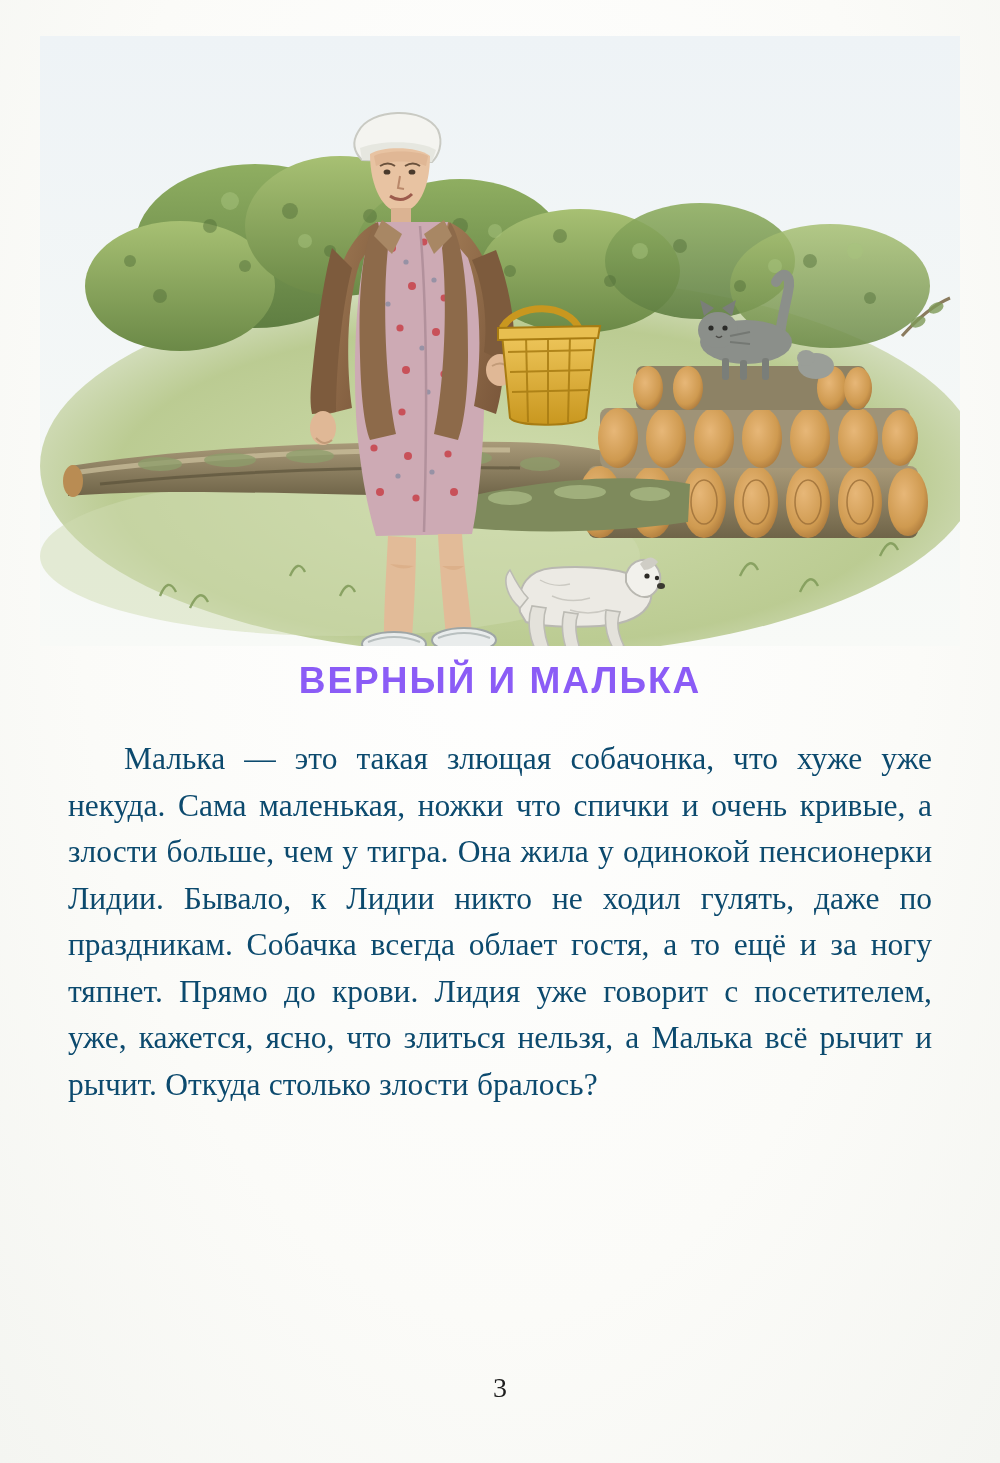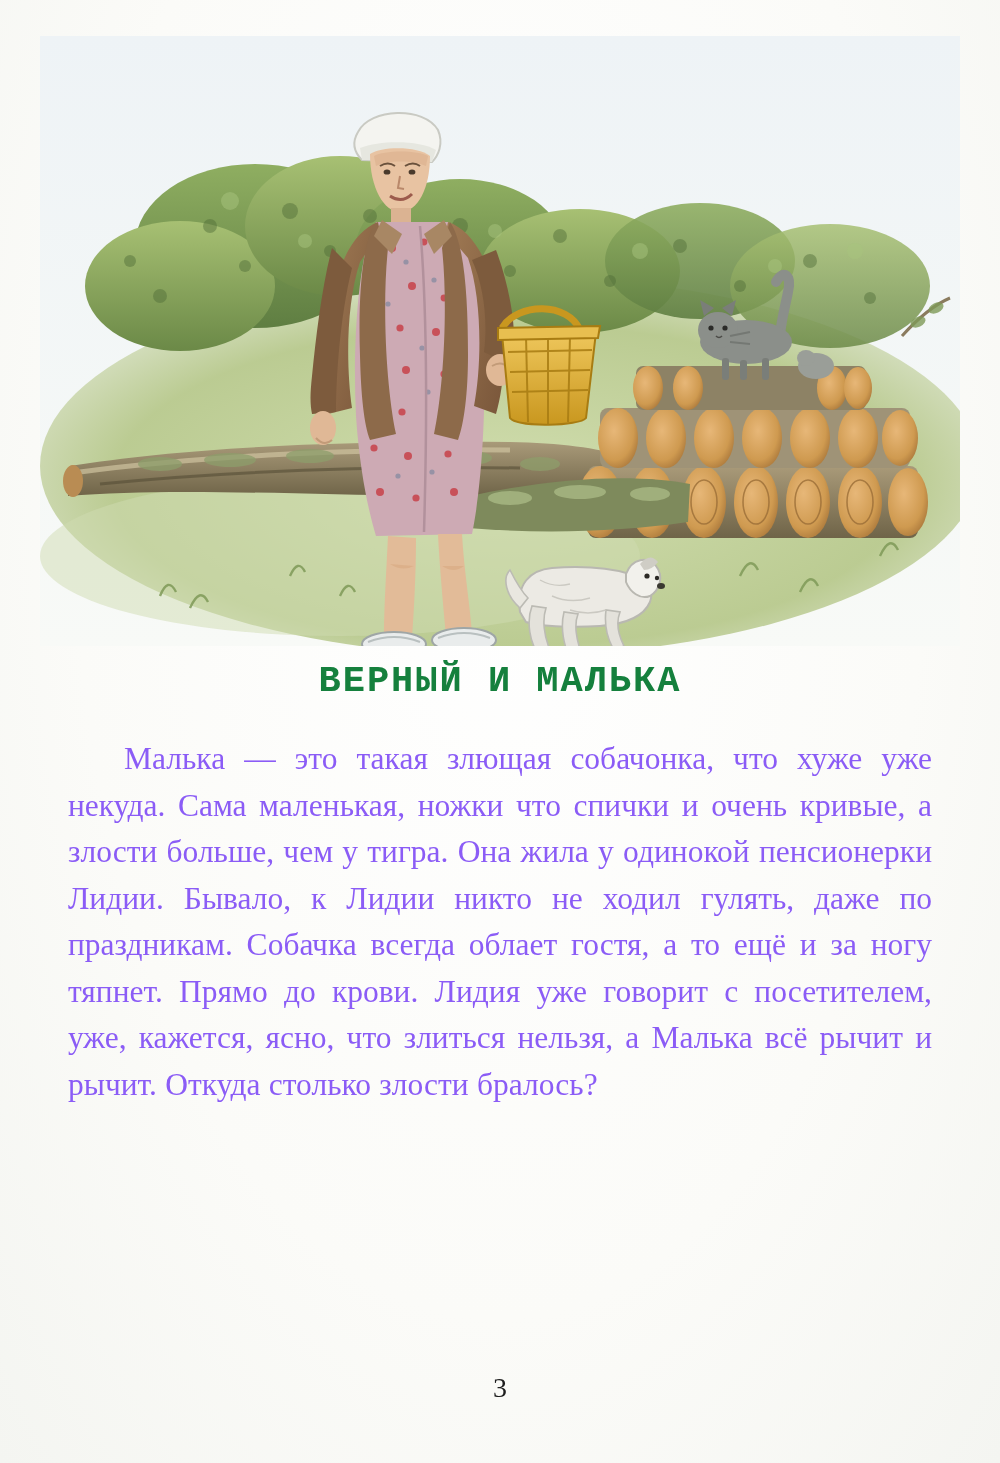--- a/index.html
+++ b/index.html
@@ -37,32 +37,32 @@
 
   
   .text-block {
     position: absolute;
     left: 68px;
     top: 660px;
     width: 864px;
   }
   .story-title {
     text-align: center;
-    font-family: Liberation Mono, monospace;
+    font-family: Liberation Sans, sans-serif;
     font-weight: bold;
     font-size: 37px;
     letter-spacing: 2.0px;
-    color: #15803d;
+    color: #8b5cf6;
     margin: 0 0 34px 0;
   }
   .para {
     margin: 0 0 2px 0;
     font-size: 31.5px;
     line-height: 46.5px;
-    color: #8b5cf6;
+    color: #0c4a6e;
     text-align: justify;
     text-align-last: left;
     text-indent: 56px;
     word-spacing: 0.5px;
     hyphens: manual;
   }
   .para.last { text-align-last: left; }
 
   .folio {
     position: absolute;

